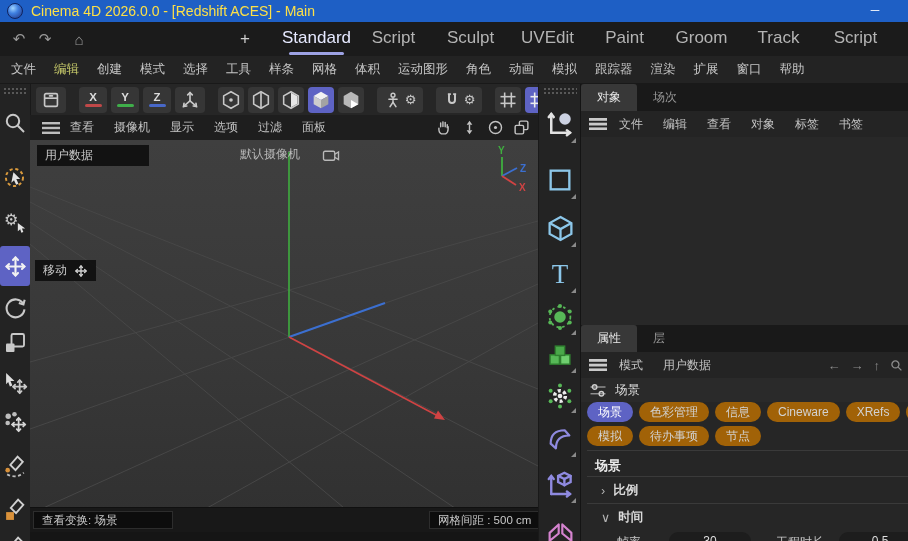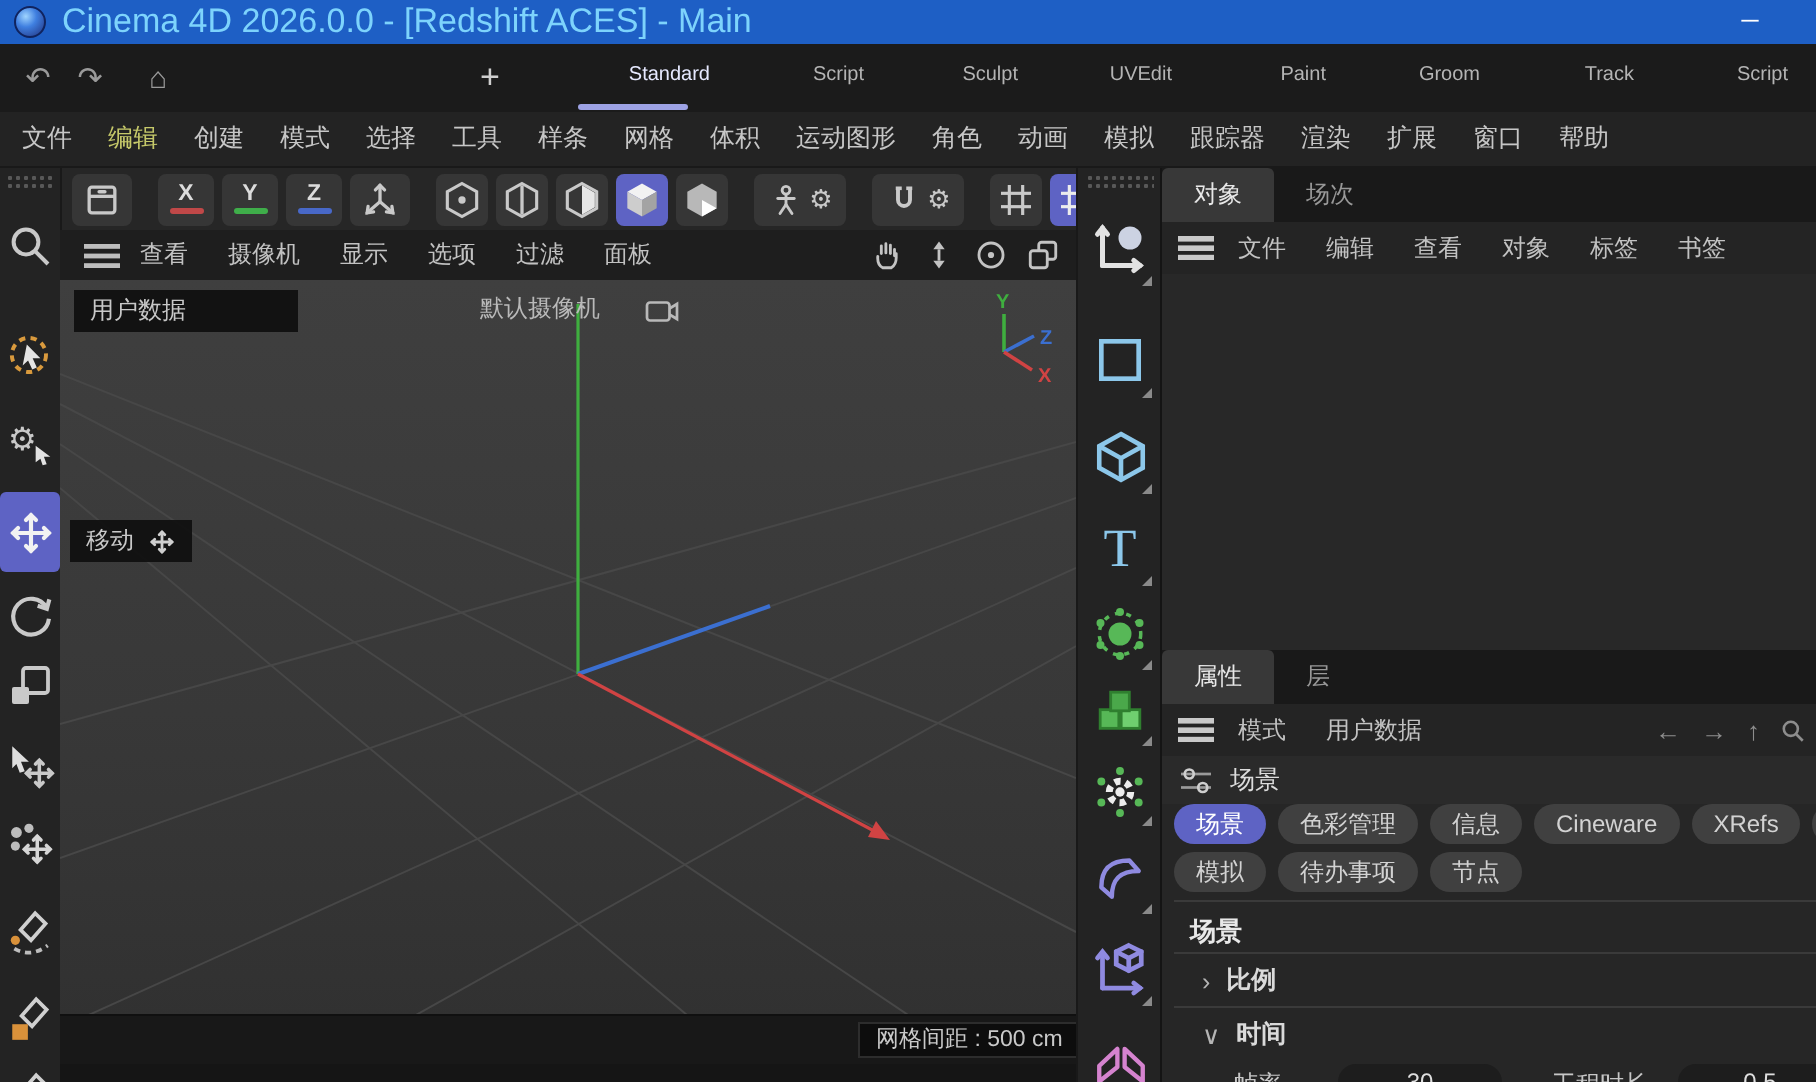--- a/index.html
+++ b/index.html
@@ -4,33 +4,33 @@
 <style>
   html,body{margin:0;padding:0;}
   body{width:908px;height:541px;position:relative;overflow:hidden;background:#1e1e1e;
        font-family:"Liberation Sans","DejaVu Sans",sans-serif;color:#c8c8c8;-webkit-font-smoothing:antialiased;}
   .abs{position:absolute;}
   
   .titlebar{left:0;top:0;width:908px;height:22px;background:#1e5fc5;display:flex;align-items:center;}
   .c4dlogo{width:14px;height:14px;border-radius:50%;margin:0 8px 0 7px;
            background:radial-gradient(circle at 35% 30%,#9fd4ff 0%,#3f7fe0 40%,#20317e 100%);
            border:1px solid #10235e;}
-  .wtitle{font-size:17px;color:#7dd3fc;}
+  .wtitle{font-size:14px;color:#fde047;}
   .minbtn{position:absolute;right:18px;top:0;width:30px;height:22px;text-align:center;line-height:20px;color:#fff;font-size:12px;}
   
   .tabrow{left:0;top:22px;width:908px;height:34px;background:#1b1b1b;border-bottom:1px solid #111;}
   .hist{position:absolute;top:0;height:34px;display:flex;align-items:center;color:#9a9a9a;font-size:15px;}
   .histbtn{width:26px;text-align:center;}
   .doctab{position:absolute;left:100px;top:0;width:134px;height:34px;background:#2b2b2b;
           border-left:1px solid #0e0e0e;border-right:1px solid #0e0e0e;display:flex;align-items:center;}
   .doctab .lbl{font-size:12.5px;color:#d8d8d8;margin-left:14px;flex:1;}
   .doctab .x{color:#8a8a8a;font-size:13px;margin-right:10px;}
   .addtab{position:absolute;left:240px;top:0;height:34px;line-height:34px;font-size:17px;color:#cfcfcf;}
   .layouts{position:absolute;left:278px;top:0;height:34px;display:flex;}
-  .layout{width:77px;height:34px;line-height:32px;text-align:right;font-size:10px;color:#b4b4b4;position:relative;}
+  .layout{width:77px;height:34px;line-height:32px;text-align:center;font-size:17px;color:#b4b4b4;position:relative;}
   .layout.active{color:#e6e9ff;}
   .layout.active .ul{position:absolute;left:11px;right:11px;bottom:1px;height:3px;background:#9da2e4;border-radius:2px;}
   
   .menubar{left:0;top:56px;width:908px;height:28px;background:#232323;display:flex;align-items:center;padding-left:2px;box-sizing:border-box;border-bottom:1px solid #191919;}
   .menubar span{font-size:12.5px;padding:0 9px;color:#c6c6c6;}
   .menubar span.hl{color:#c6c96a;}
   
   .toolbar{left:30px;top:84px;width:508px;height:31px;background:#262626;display:flex;align-items:center;gap:4px;box-sizing:border-box;padding-left:2px;}
   .grip-v{width:9px;height:24px;background-image:radial-gradient(#585858 1px,transparent 1.2px);background-size:4px 4px;background-position:1px 1px;}
   .grip-h{height:9px;background-image:radial-gradient(#585858 1px,transparent 1.2px);background-size:4px 4px;}
@@ -65,21 +65,21 @@
   .ptab{height:27px;line-height:27px;padding:0 16px;font-size:12px;color:#989898;}
   .ptab.active{background:#383838;color:#e8e8e8;border-radius:3px 3px 0 0;}
   .pmenu{position:absolute;left:0;right:0;height:26px;background:#242424;display:flex;align-items:center;gap:4px;padding-left:8px;}
   .pmenu .mi{font-size:12px;color:#c2c2c2;padding:0 8px;}
   .hamb{width:18px;height:12px;display:inline-block;flex:none;}
   .omlist{position:absolute;left:0;right:0;background:#282828;}
   .navarrows{position:absolute;right:6px;top:0;height:26px;display:flex;align-items:center;gap:10px;color:#8d8d8d;font-size:13px;}
   .objrow{position:absolute;left:0;right:0;height:24px;background:#2a2a2a;display:flex;align-items:center;gap:8px;padding-left:8px;}
   .objrow .t{font-size:12.5px;color:#dcdcdc;}
   .secrow{position:absolute;left:6px;right:0;height:22px;display:flex;gap:6px;white-space:nowrap;}
-  .secbtn{height:20px;line-height:20px;padding:0 11px;background:#404040;border-radius:10px;font-size:12px;color:#d2d2d2;flex:none;}
+  .secbtn{height:20px;line-height:20px;padding:0 11px;background:#a16207;border-radius:10px;font-size:12px;color:#d2d2d2;flex:none;}
   .secbtn.active{background:#5e63c4;color:#fff;}
   .hr{position:absolute;left:6px;right:0;height:1px;background:#3a3a3a;}
   .heading{position:absolute;left:14px;font-size:13px;font-weight:bold;color:#e8e8e8;}
   .grp{position:absolute;left:20px;display:flex;gap:8px;align-items:center;font-size:12.5px;color:#dadada;font-weight:bold;}
   .grp .ch{color:#b5b5b5;font-weight:normal;}
   .fldlbl{position:absolute;font-size:12px;color:#c6c6c6;}
   .valbox{position:absolute;height:18px;line-height:18px;background:#1d1d1d;border-radius:9px;text-align:center;font-size:12px;color:#dedede;}
   svg{display:block;}
 </style>
 </head>
@@ -406,20 +406,21 @@
       <line x1="12" y1="3.5" x2="12" y2="20.5"></line>
         <line x1="3.5" y1="12" x2="20.5" y2="12"></line>
       <path d="M9.6 5.8 L12 3.4 L14.4 5.8"></path>
         <path d="M9.6 18.2 L12 20.6 L14.4 18.2"></path>
       <path d="M5.8 9.6 L3.4 12 L5.8 14.4"></path>
         <path d="M18.2 9.6 L20.6 12 L18.2 14.4"></path>
     </svg>
   </div>
 
   <div class="vstatus">
+    <div class="sbox" style="left:3px;width:122px;">查看变换: 场景</div>
     <div class="sbox" style="left:378px;width:98px;margin-left:21px;">网格间距 : 500 cm</div>
   </div>
 </div>
 <div class="abs bottomfill"></div>
 
 <div class="abs rside">
   <div class="grip-h" style="position:absolute;left:4px;right:4px;top:3px;"></div>
   <div class="rbtn" style="top:18px;height:44px;">
     <svg width="30" height="30" viewBox="0 0 24 24">
       <g fill="none" stroke="#e2e2e2" stroke-width="2" stroke-linecap="round">

